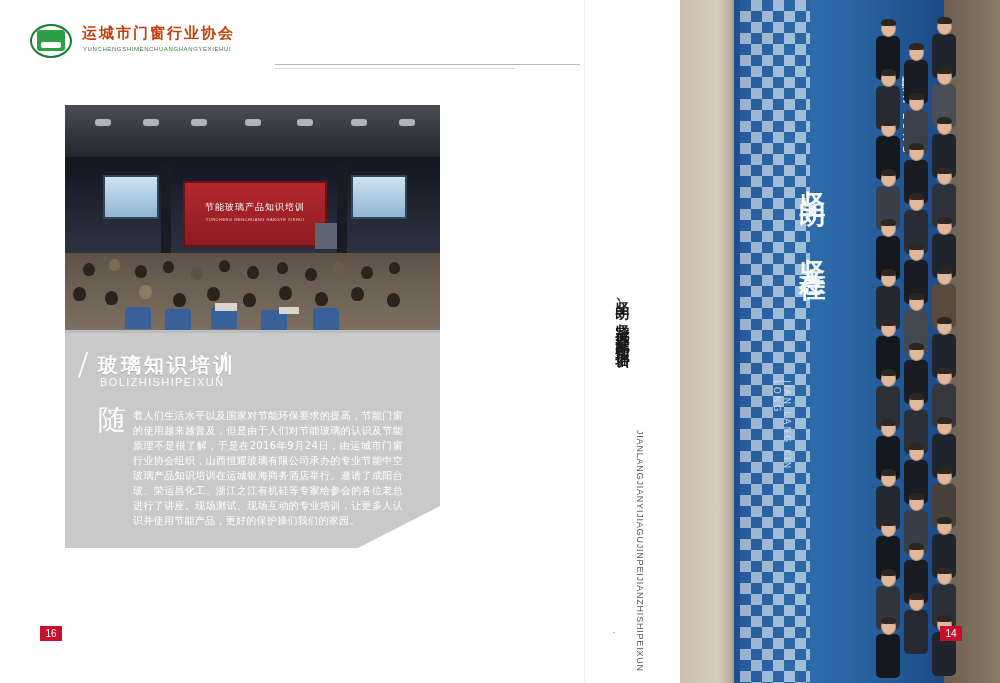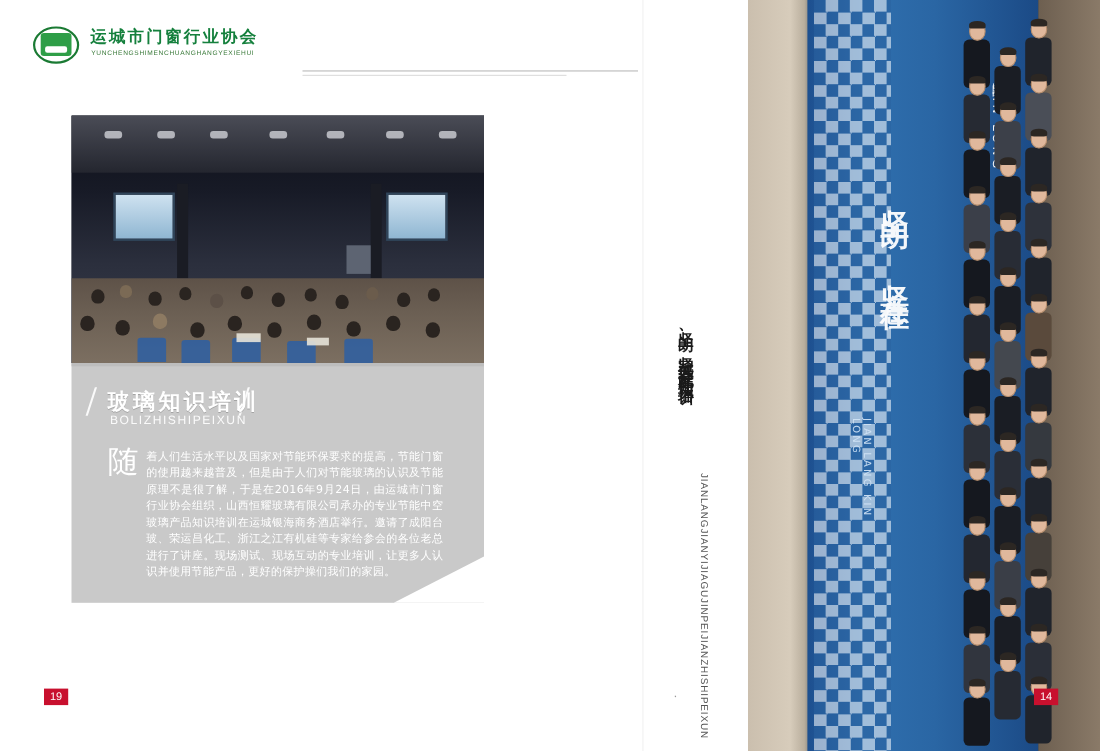--- a/index.html
+++ b/index.html
@@ -62,21 +62,21 @@
     left: 4px; top: 12px;
     width: 20px; height: 6px;
     background: #ffffff;
     border-radius: 2px;
   }
   .logo-text-cn {
     position: absolute;
     left: 52px; top: 2px;
     font-size: 15px;
     letter-spacing: 2px;
-    color: #15803d;
+    color: #c2410c;
     font-weight: bold;
     font-family: "DejaVu Sans", sans-serif;
   }
   .logo-text-py {
     position: absolute;
     left: 53px; top: 24px;
     font-size: 6px;
     letter-spacing: 0.6px;
     color: #3a7a3a;
     font-family: "Liberation Sans", sans-serif;
@@ -428,20 +428,24 @@
       <div class="ceil-light" style="left:78px"></div>
       <div class="ceil-light" style="left:126px"></div>
       <div class="ceil-light" style="left:180px"></div>
       <div class="ceil-light" style="left:232px"></div>
       <div class="ceil-light" style="left:286px"></div>
       <div class="ceil-light" style="left:334px"></div>
       <div class="speaker-col" style="left:96px"></div>
       <div class="speaker-col" style="left:272px"></div>
       <div class="side-screen l"></div>
       <div class="side-screen r"></div>
+      <div class="stage-screen">
+        <div class="stage-text">节能玻璃产品知识培训</div>
+        <div class="stage-sub">YUNCHENG MENCHUANG HANGYE XIEHUI</div>
+      </div>
       <div class="podium"></div>
       <div class="audience">
         <div class="head" style="left:18px;top:10px;width:12px;height:13px"></div>
         <div class="head" style="left:44px;top:6px;width:11px;height:12px;background:#7b6a55"></div>
         <div class="head" style="left:70px;top:12px;width:12px;height:13px"></div>
         <div class="head" style="left:98px;top:8px;width:11px;height:12px"></div>
         <div class="head" style="left:126px;top:14px;width:12px;height:13px;background:#5c5047"></div>
         <div class="head" style="left:154px;top:7px;width:11px;height:12px"></div>
         <div class="head" style="left:182px;top:13px;width:12px;height:13px"></div>
         <div class="head" style="left:212px;top:9px;width:11px;height:12px"></div>
@@ -474,21 +478,21 @@
     <div class="grey-notch"></div>
 
     <div class="title-slash"></div>
     <div class="title-slash2"></div>
     <div class="title-cn">玻璃知识培训</div>
     <div class="title-py">BOLIZHISHIPEIXUN</div>
 
     <div class="drop-cap">随</div>
     <div class="body-text">着人们生活水平以及国家对节能环保要求的提高，节能门窗的使用越来越普及，但是由于人们对节能玻璃的认识及节能原理不是很了解，于是在2016年9月24日，由运城市门窗行业协会组织，山西恒耀玻璃有限公司承办的专业节能中空玻璃产品知识培训在运城银海商务酒店举行。邀请了成阳台玻、荣运昌化工、浙江之江有机硅等专家给参会的各位老总进行了讲座。现场测试、现场互动的专业培训，让更多人认识并使用节能产品，更好的保护操们我们的家园。</div>
 
-    <div class="page-num-left">19</div>
+    <div class="page-num-left">16</div>
   </div>
 
   <div class="spine"></div>
 
   <div class="right-page"></div>
 
   <div class="vert-title-cn">坚朗、坚冠佳五金配件知识培训</div>
   <div class="vert-title-py">JIANLANGJIANYIJIAGUJINPEIJIANZHISHIPEIXUN</div>
   <div class="vert-mark">·</div>
 

